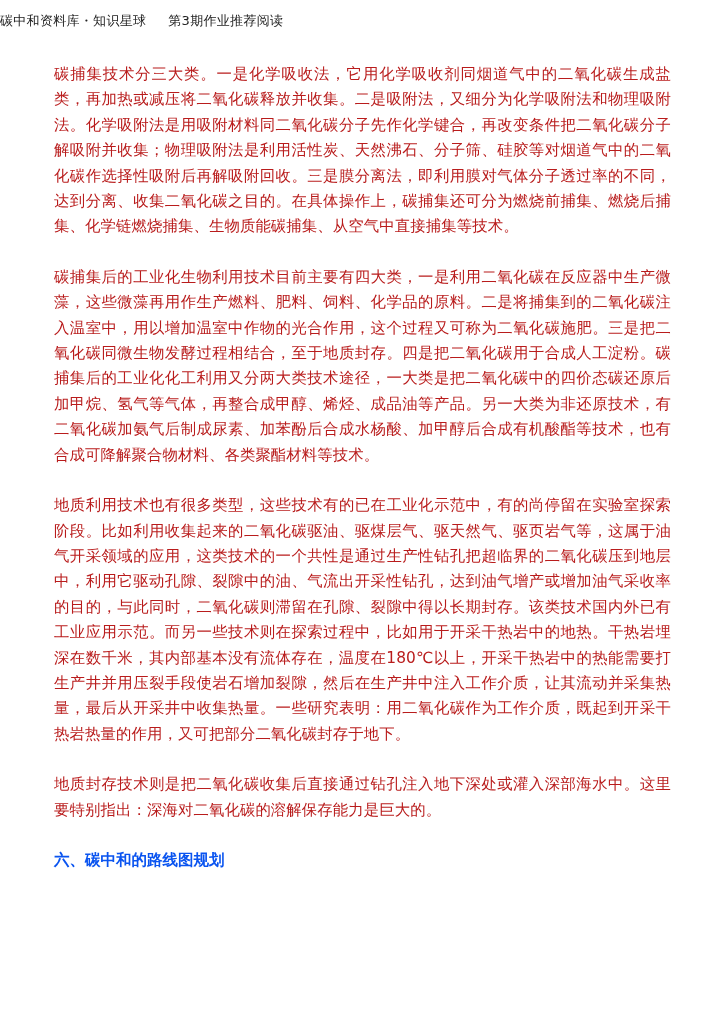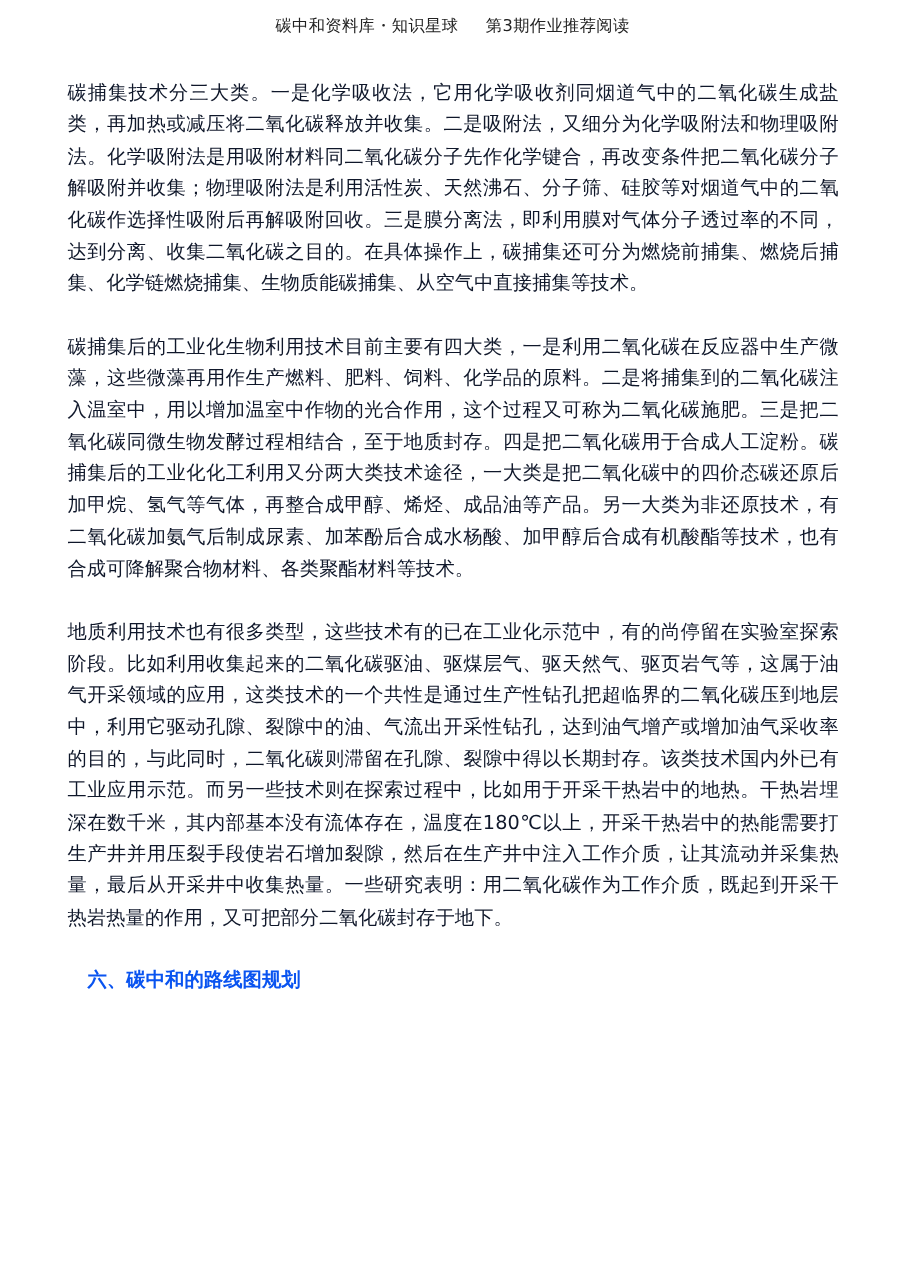--- a/index.html
+++ b/index.html
@@ -13,21 +13,20 @@
       position: relative;
       overflow: hidden;
       font-family: "DejaVu Sans", "Liberation Sans", sans-serif;
       color: #1f1f1f;
     }
     .page-header {
       position: absolute;
       top: 12px;
       left: 0;
       width: 724px;
-      text-align: center;
       font-size: 13px;
       color: #222;
       letter-spacing: 0.3px;
       white-space: pre;
     }
     .page-header .gap {
       display: inline-block;
       width: 22px;
     }
     .content {
@@ -36,34 +35,35 @@
       left: 54px;
       width: 617px;
     }
     .para {
       margin: 0 0 25px 0;
       font-size: 15.4px;
       line-height: 25.4px;
       text-align: justify;
       text-justify: inter-ideograph;
       letter-spacing: 0.1px;
-      color: #0f172a;
+      color: #b91c1c;
     }
     .section-heading {
-      margin: 16px;
+      margin: 0;
       margin-top: 0px;
       font-size: 15.5px;
       line-height: 25px;
       font-weight: bold;
       color: #0a54f0;
     }
   </style>
 </head>
 <body>
 
 <div class="page-header"><span>碳中和资料库・知识星球</span><span class="gap"></span><span>第3期作业推荐阅读</span></div>
 
 <div class="content">
   <p class="para">碳捕集技术分三大类。一是化学吸收法，它用化学吸收剂同烟道气中的二氧化碳生成盐类，再加热或减压将二氧化碳释放并收集。二是吸附法，又细分为化学吸附法和物理吸附法。化学吸附法是用吸附材料同二氧化碳分子先作化学键合，再改变条件把二氧化碳分子解吸附并收集；物理吸附法是利用活性炭、天然沸石、分子筛、硅胶等对烟道气中的二氧化碳作选择性吸附后再解吸附回收。三是膜分离法，即利用膜对气体分子透过率的不同，达到分离、收集二氧化碳之目的。在具体操作上，碳捕集还可分为燃烧前捕集、燃烧后捕集、化学链燃烧捕集、生物质能碳捕集、从空气中直接捕集等技术。</p>
   <p class="para">碳捕集后的工业化生物利用技术目前主要有四大类，一是利用二氧化碳在反应器中生产微藻，这些微藻再用作生产燃料、肥料、饲料、化学品的原料。二是将捕集到的二氧化碳注入温室中，用以增加温室中作物的光合作用，这个过程又可称为二氧化碳施肥。三是把二氧化碳同微生物发酵过程相结合，至于地质封存。四是把二氧化碳用于合成人工淀粉。碳捕集后的工业化化工利用又分两大类技术途径，一大类是把二氧化碳中的四价态碳还原后加甲烷、氢气等气体，再整合成甲醇、烯烃、成品油等产品。另一大类为非还原技术，有二氧化碳加氨气后制成尿素、加苯酚后合成水杨酸、加甲醇后合成有机酸酯等技术，也有合成可降解聚合物材料、各类聚酯材料等技术。</p>
   <p class="para">地质利用技术也有很多类型，这些技术有的已在工业化示范中，有的尚停留在实验室探索阶段。比如利用收集起来的二氧化碳驱油、驱煤层气、驱天然气、驱页岩气等，这属于油气开采领域的应用，这类技术的一个共性是通过生产性钻孔把超临界的二氧化碳压到地层中，利用它驱动孔隙、裂隙中的油、气流出开采性钻孔，达到油气增产或增加油气采收率的目的，与此同时，二氧化碳则滞留在孔隙、裂隙中得以长期封存。该类技术国内外已有工业应用示范。而另一些技术则在探索过程中，比如用于开采干热岩中的地热。干热岩埋深在数千米，其内部基本没有流体存在，温度在180℃以上，开采干热岩中的热能需要打生产井并用压裂手段使岩石增加裂隙，然后在生产井中注入工作介质，让其流动并采集热量，最后从开采井中收集热量。一些研究表明：用二氧化碳作为工作介质，既起到开采干热岩热量的作用，又可把部分二氧化碳封存于地下。</p>
+  <p class="para">地质封存技术则是把二氧化碳收集后直接通过钻孔注入地下深处或灌入深部海水中。这里要特别指出：深海对二氧化碳的溶解保存能力是巨大的。</p>
   <h2 class="section-heading">六、碳中和的路线图规划</h2>
 </div>
 
 </body></html>

